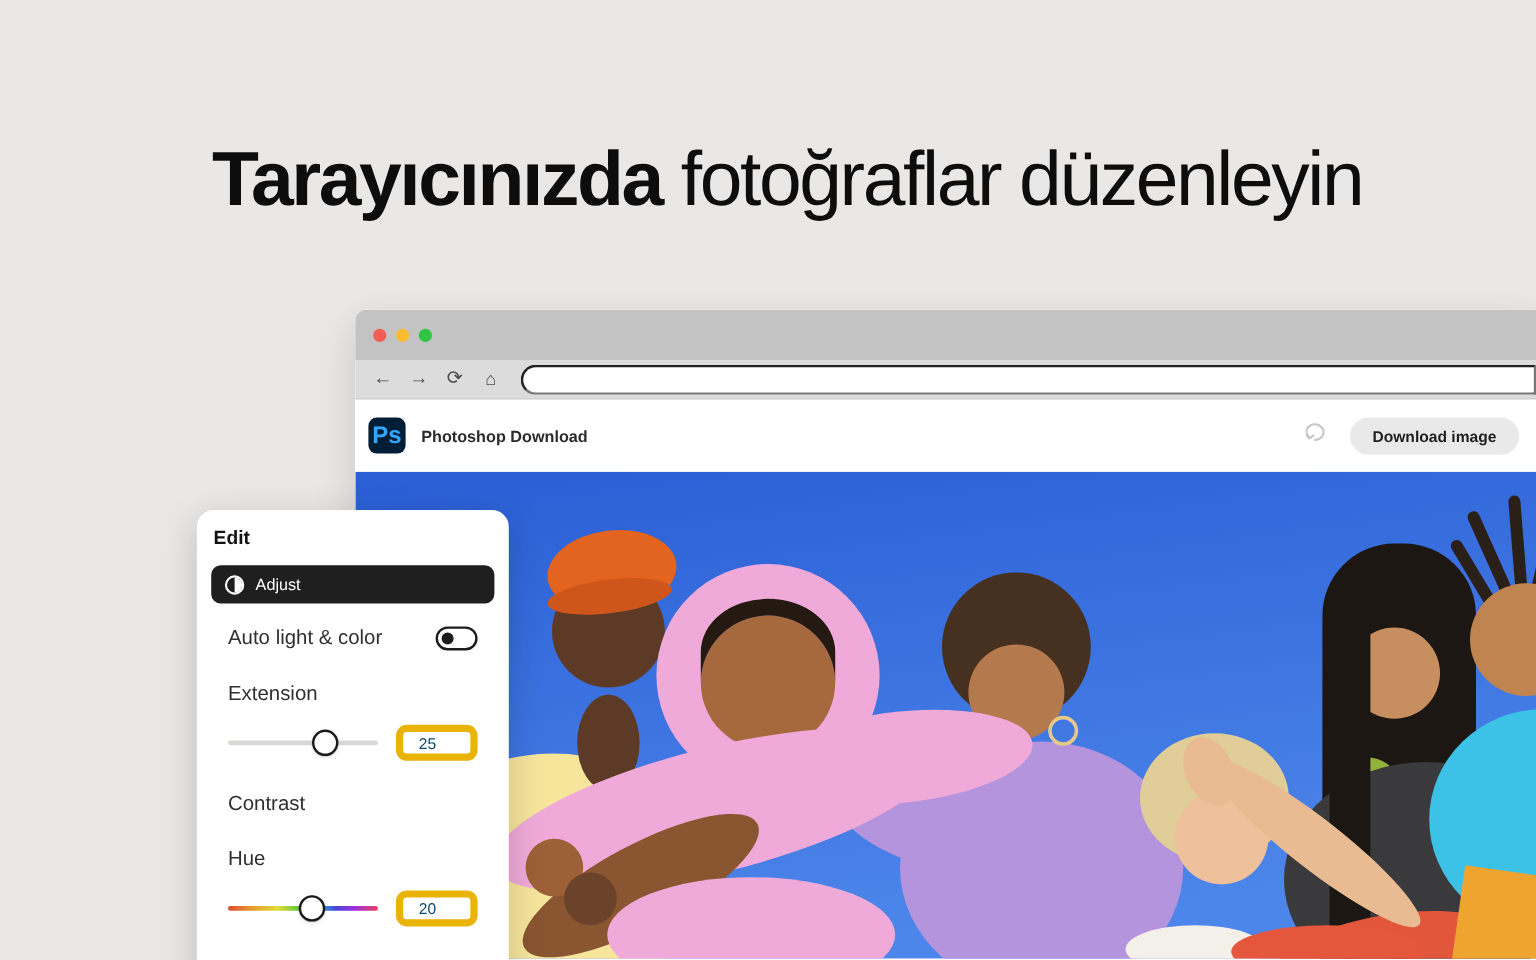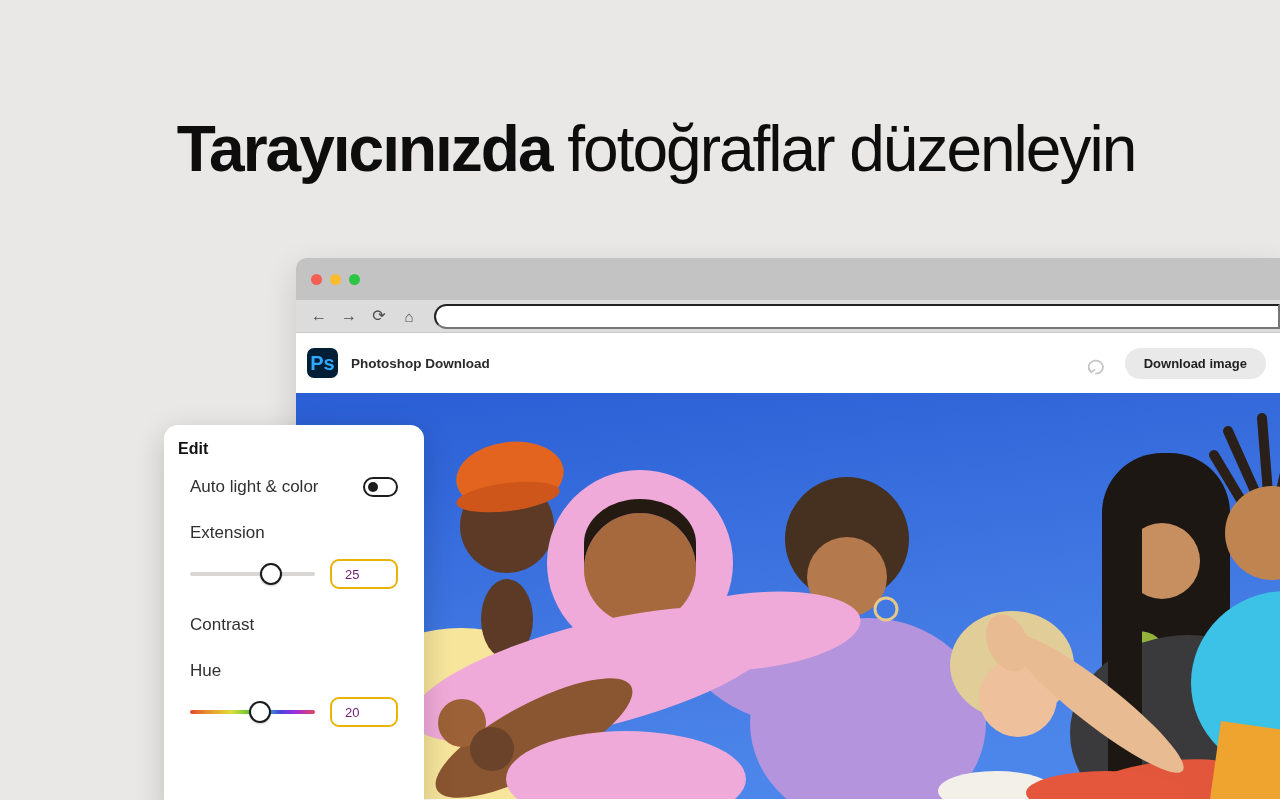--- a/index.html
+++ b/index.html
@@ -22,21 +22,21 @@
   .nav-ico { width:30px; text-align:center; font-size:16px; color:#4c4c4c; line-height:1;
     cursor:pointer; user-select:none; }
   .nav-ico.small { font-size:15px; }
   .urlbar { flex:1; height:25px; margin-left:10px; background:#fff; border-radius:13px 0 0 13px; }
 
   
   .appbar { height:60px; background:#fff; display:flex; align-items:center; padding:0 14px 0 11px; }
   .ps-logo { width:31px; height:30px; border-radius:7px; background:#001e36; color:#31a8ff;
     font-weight:700; font-size:20px; display:flex; align-items:center; justify-content:center; }
   .app-title { margin-left:13px; font-size:13.5px; font-weight:700; color:#2b2b2b; }
-  .appbar-right { margin-left:auto; display:flex; align-items:flex-end; gap:15px; }
+  .appbar-right { margin-left:auto; display:flex; align-items:flex-start; gap:15px; }
   .undo-btn { width:24px; height:24px; display:flex; align-items:center; justify-content:center; cursor:pointer; }
   .dl-btn { height:31px; padding:0 19px; border:none; border-radius:16px; background:#e9e9e9;
     font-family:inherit; font-size:13px; font-weight:700; color:#1f1f1f; cursor:pointer; }
 
   
   .canvas { height:406px; overflow:hidden; position:relative; }
   .canvas svg { display:block; }
 
   
   .panel { position:absolute; left:164px; top:425px; width:260px; height:395px;
@@ -53,22 +53,22 @@
   .toggle .tknob { position:absolute; left:3px; top:3px; width:10px; height:10px;
     border-radius:50%; background:#1c1c1c; }
   .slider-block { margin-top:26px; }
   .slider-row { display:flex; align-items:center; margin-top:16px; }
   .track-wrap { position:relative; width:125px; height:22px; margin-right:15px; }
   .track { position:absolute; left:0; right:0; top:9px; height:4px; border-radius:2px; background:#d9d6d3; }
   .track.hue { background:linear-gradient(90deg,#df4a31 0%,#e89b2e 16%,#e0dc38 33%,#6ec939 46%,
     #35b5d9 60%,#4646d8 72%,#9b2ee0 84%,#e8445f 100%); }
   .knob { position:absolute; top:0; width:22px; height:22px; margin-left:-11px; border-radius:50%;
     background:#fff; border:2.5px solid #1a1a1a; box-shadow:0 1px 2px rgba(0,0,0,.2); cursor:pointer; }
-  .val-box { width:68px; height:30px; border:2px solid #eab308; border-radius:9px; background:#fff;
-    font-family:inherit; font-size:13px; color:#701a75; padding-left:13px; outline:none; }
+  .val-box { width:68px; height:30px; border:6px solid #eab308; border-radius:9px; background:#fff;
+    font-family:inherit; font-size:13px; color:#0c4a6e; padding-left:13px; outline:none; }
 </style>
 </head>
 <body>
 
 <div class="headline"><b>Tarayıcınızda</b><span> fotoğraflar düzenleyin</span></div>
 
 <div class="browser">
   <div class="titlebar">
     <div class="dots">
       <div class="dot" style="background: rgb(243, 95, 87);"></div>
@@ -167,20 +167,27 @@
         <circle cx="196" cy="356" r="22" fill="#6b432a"></circle>
         <ellipse cx="330" cy="386" rx="120" ry="48" fill="#f0aad9"></ellipse>
       </g>
     </svg>
   </div>
 </div>
 
 <div class="panel">
   <div class="panel-title">Edit</div>
 
+  <div class="adjust-btn">
+    <svg width="17" height="17" viewBox="0 0 17 17">
+      <circle cx="8.5" cy="8.5" r="7.2" fill="none" stroke="#fff" stroke-width="1.8"></circle>
+      <path d="M8.5 2.2 a6.3 6.3 0 0 1 0 12.6 z" fill="#fff"></path>
+    </svg>
+    <span class="adjust-label">Adjust</span>
+  </div>
 
   <div class="rows">
     <div class="auto-row">
       <span class="lbl">Auto light &amp; color</span>
       <div class="toggle" id="auto-toggle">
         <div class="tknob"></div>
       </div>
     </div>
 
     <div class="slider-block">

